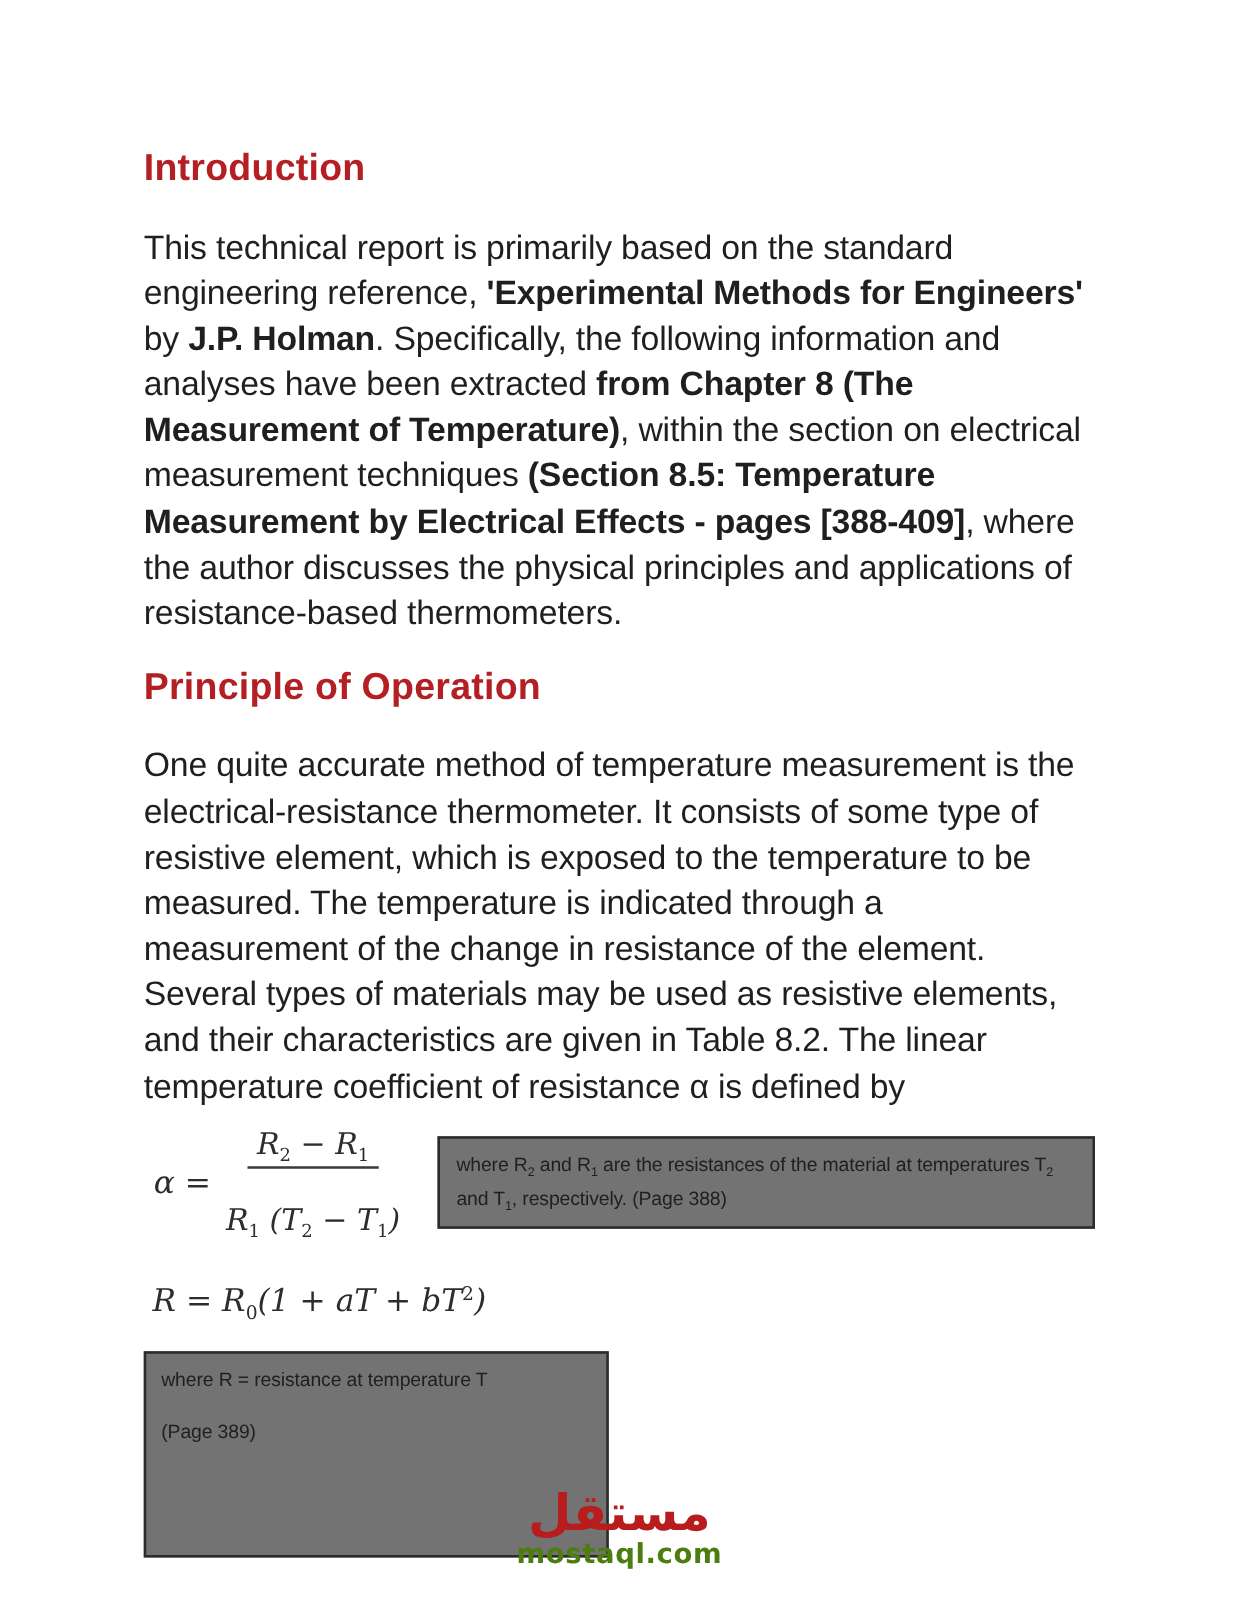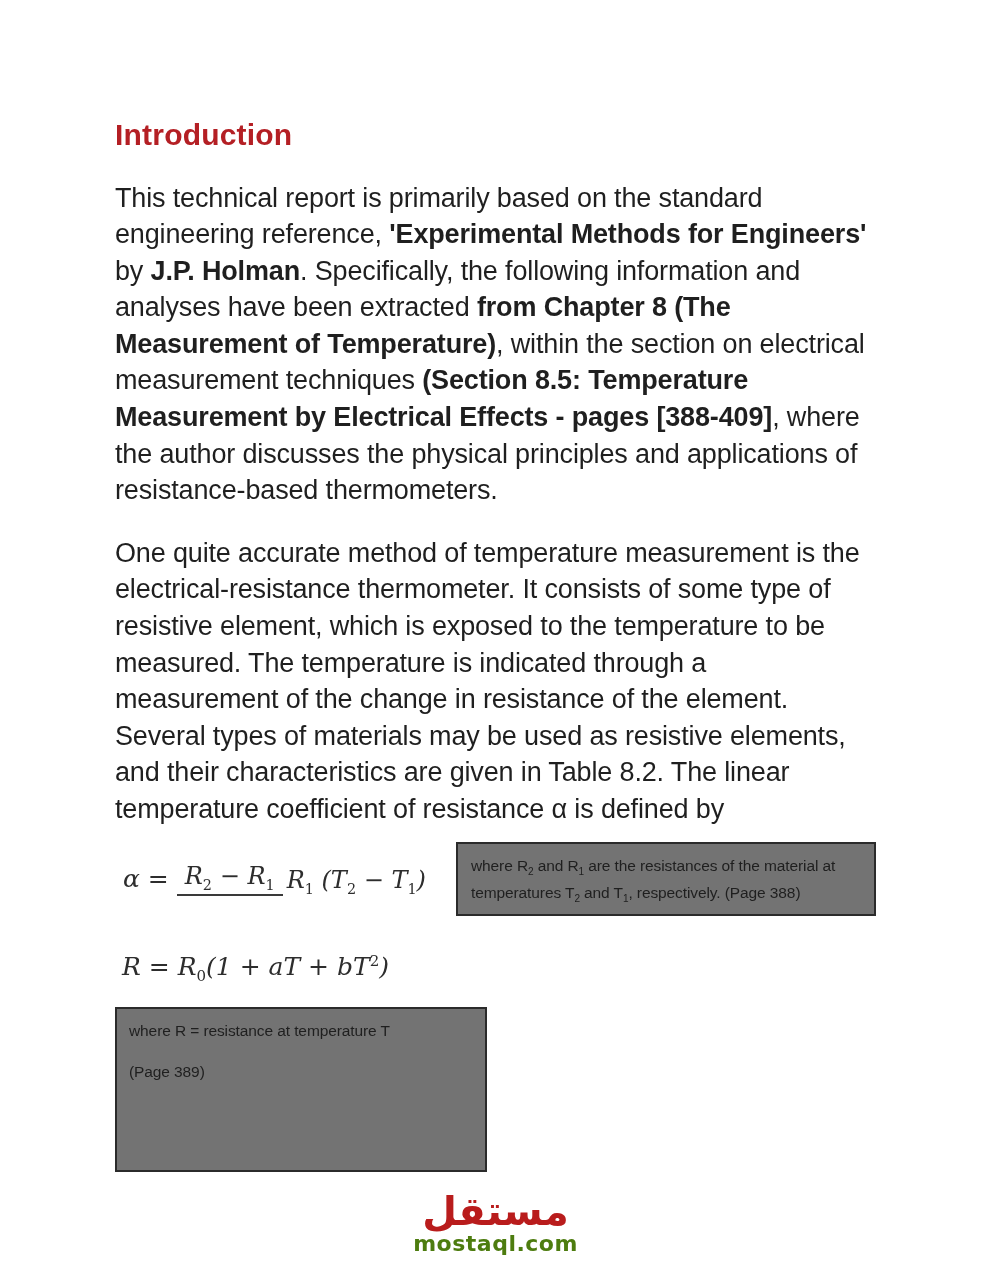--- a/index.html
+++ b/index.html
@@ -57,23 +57,24 @@
   .math sup{font-size:0.6em;font-style:normal;line-height:0;}
   .alpha-formula{
     display:inline-flex;
     align-items:center;
     font-size:24px;
     margin-left:8px;
   }
   .alpha-lhs{font-size:25px;margin-right:8px;white-space:pre;}
   .frac{
     display:inline-flex;
-    flex-direction:row;
+    flex-direction:column;
     align-items:center;
     text-align:center;
+    gap:24px;
   }
   .frac .num{
     display:block;
     padding:0 8px 4px 8px;
     border-bottom:2px solid #3a3a3a;
     white-space:pre;
   }
   .frac .den{
     display:block;
     padding:3px 4px 0 4px;
@@ -144,20 +145,21 @@
 </head>
 <body>
 
 <div class="page">
   <div class="content">
 
     <h1 class="section-title">Introduction</h1>
 
     <p class="body-par"><span>This technical report is primarily based on the standard engineering reference, </span><span class="b">'Experimental Methods for Engineers'</span><span> by </span><span class="b">J.P. Holman</span><span>. Specifically, the following information and analyses have been extracted </span><span class="b">from Chapter 8 (The Measurement of Temperature)</span><span>, within the section on electrical measurement techniques </span><span class="b">(Section 8.5: Temperature Measurement by Electrical Effects - pages [388-409]</span><span>, where the author discusses the physical principles and applications of resistance-based thermometers.</span></p>
 
+    <h1 class="section-title second">Principle of Operation</h1>
 
     <p class="body-par"><span>One quite accurate method of temperature measurement is the electrical-resistance thermometer. It consists of some type of resistive element, which is exposed to the temperature to be measured. The temperature is indicated through a measurement of the change in resistance of the element. Several types of materials may be used as resistive elements, and their characteristics are given in Table 8.2. The linear temperature coefficient of resistance α is defined by</span></p>
 
     <div class="formula-row">
       <div class="math alpha-formula">
         <span class="alpha-lhs"><span>α =</span></span>
         <span class="frac">
           <span class="num"><span>R</span><sub>2</sub><span> − </span><span>R</span><sub>1</sub></span>
           <span class="den"><span>R</span><sub>1</sub><span> (</span><span>T</span><sub>2</sub><span> − </span><span>T</span><sub>1</sub><span>)</span></span>
         </span>

